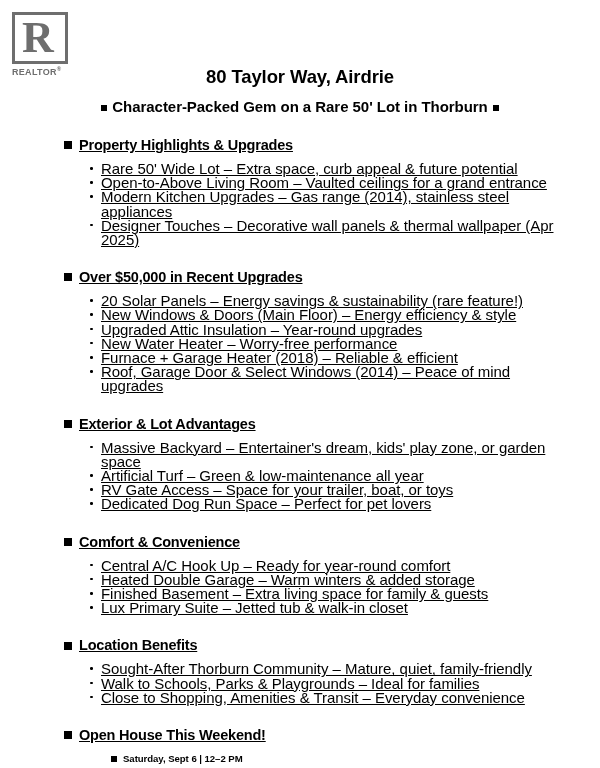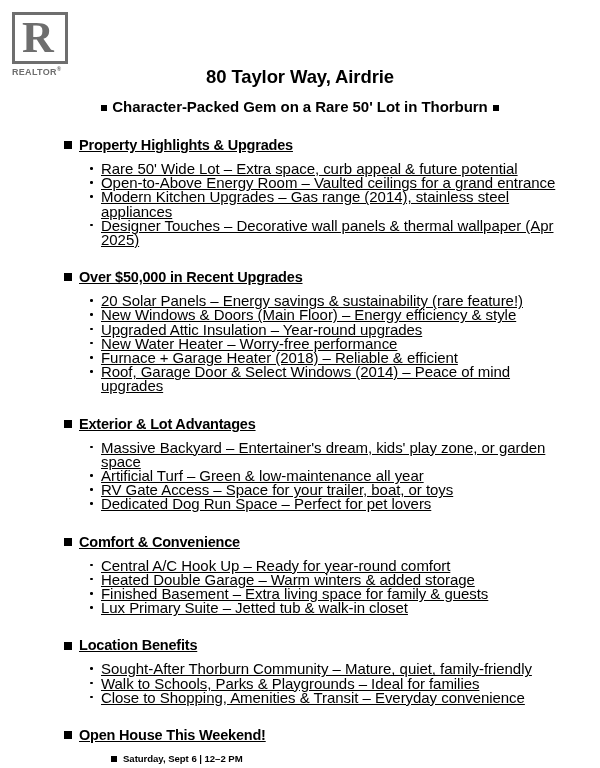--- a/index.html
+++ b/index.html
@@ -161,21 +161,21 @@
   <div class="title">80 Taylor Way, Airdrie</div>
 
   <div class="subtitle">
     <span class="sq"></span><span>Character-Packed Gem on a Rare 50' Lot in Thorburn</span><span class="sq-after"></span>
   </div>
 
   <div class="section">
     <div class="section-head"><span class="sq"></span><span>Property Highlights &amp; Upgrades</span></div>
     <ul class="bullets">
       <li>Rare 50' Wide Lot – Extra space, curb appeal &amp; future potential</li>
-      <li>Open-to-Above Energy Room – Vaulted ceilings for a grand entrance</li>
+      <li>Open-to-Above Living Room – Vaulted ceilings for a grand entrance</li>
       <li>Modern Kitchen Upgrades – Gas range (2014), stainless steel appliances</li>
       <li>Designer Touches – Decorative wall panels &amp; thermal wallpaper (Apr 2025)</li>
     </ul>
   </div>
 
   <div class="section">
     <div class="section-head"><span class="sq"></span><span>Over $50,000 in Recent Upgrades</span></div>
     <ul class="bullets">
       <li>20 Solar Panels – Energy savings &amp; sustainability (rare feature!)</li>
       <li>New Windows &amp; Doors (Main Floor) – Energy efficiency &amp; style</li>

